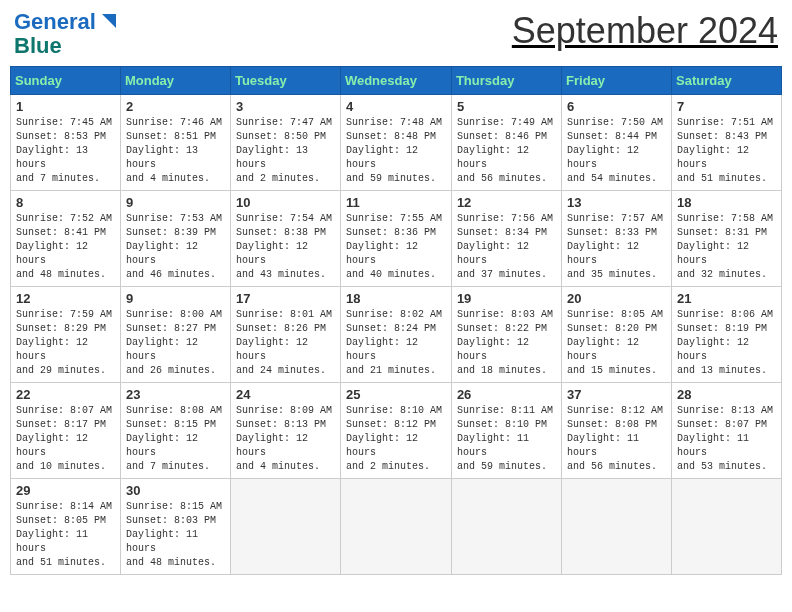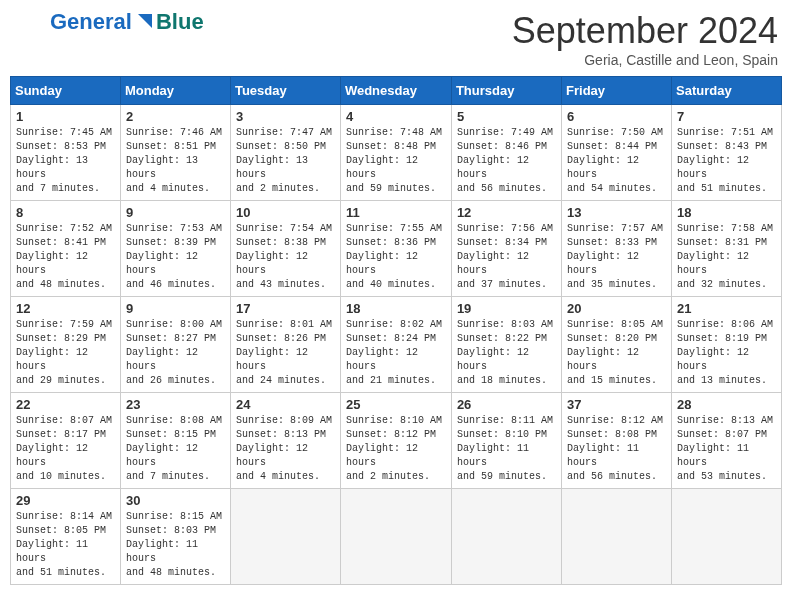--- a/index.html
+++ b/index.html
@@ -12,49 +12,48 @@
     }
     .header {
       display: flex;
       justify-content: space-between;
       align-items: flex-start;
       margin-bottom: 8px;
       padding: 0 4px;
     }
     .logo {
       display: flex;
-      flex-direction: row;
+      flex-direction: column;
       align-items: flex-start;
-      margin-left: 36px;
     }
     .logo-text {
       font-size: 22px;
       font-weight: bold;
       color: #333;
       line-height: 1.1;
     }
     .logo-text span.blue { color: #1a6abf; }
-    .title-area { text-align: right; }
+    .title-area { text-align: left; text-decoration: underline; }
     .month-title {
       font-size: 36px;
       color: #333;
       font-weight: normal;
     }
     .location {
       font-size: 14px;
       color: #555;
     }
     .calendar {
       width: 100%;
       border-collapse: collapse;
       border: 1px solid #ccc;
     }
     .calendar th {
       background: #1a6abf;
-      color: #ffffff;
+      color: #86efac;
       font-size: 13px;
       font-weight: bold;
       padding: 6px 4px;
       text-align: left;
       border: 1px solid #1558a0;
     }
     .calendar td {
       vertical-align: top;
       border: 1px solid #ccc;
       padding: 4px 5px;
@@ -92,21 +91,20 @@
       <svg width="22" height="22" viewBox="0 0 22 22" style="margin-left:2px;margin-bottom:2px;">
         <polygon points="4,4 18,4 18,18" fill="#1a6abf"></polygon>
       </svg>
     </div>
     <div style="margin-left:0;">
       <span class="logo-text" style="color:#0f766e;font-size:22px;">Blue</span>
     </div>
   </div>
   <div class="title-area">
     <div class="month-title">September 2024</div>
-    <div class="location">Geria, Castille and Leon, Spain</div>
   </div>
 </div>
 
 <table class="calendar">
   <thead>
     <tr>
     <th>Sunday</th>
         <th>Monday</th>
         <th>Tuesday</th>
         <th>Wednesday</th>

